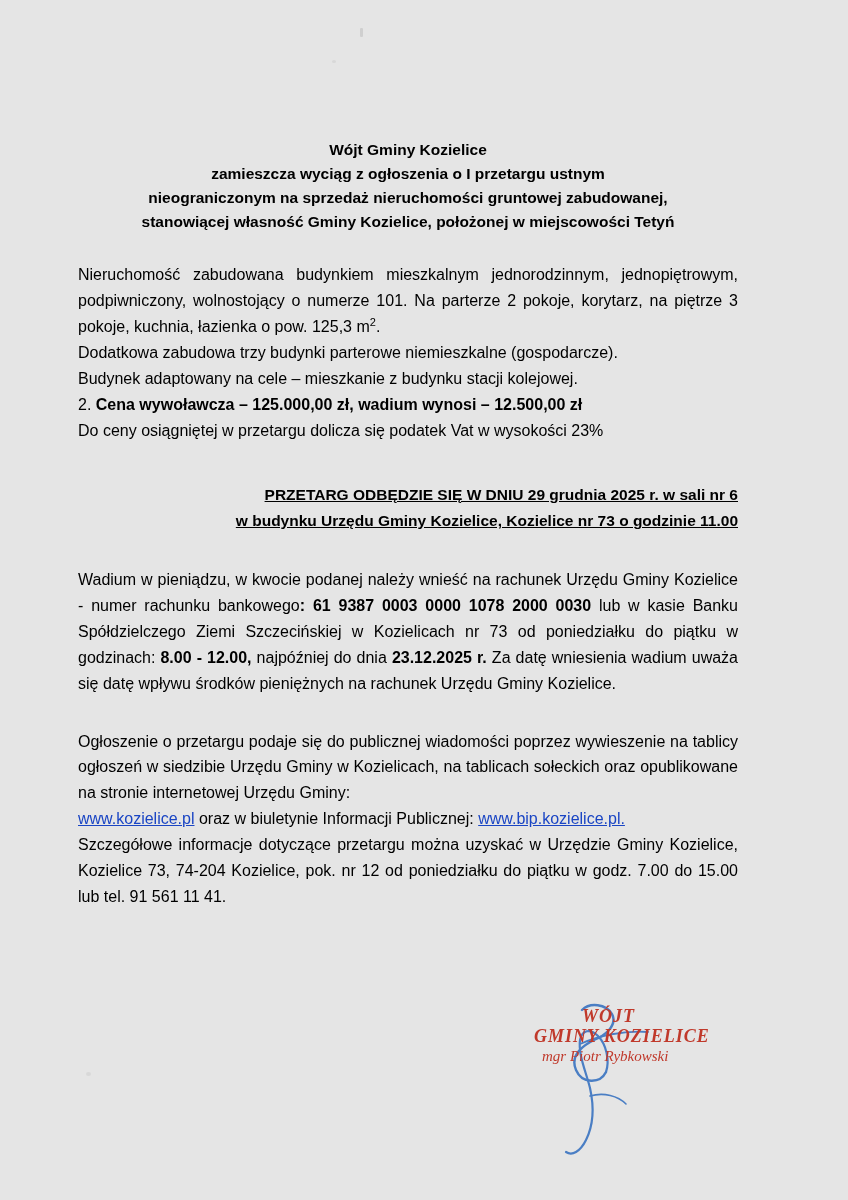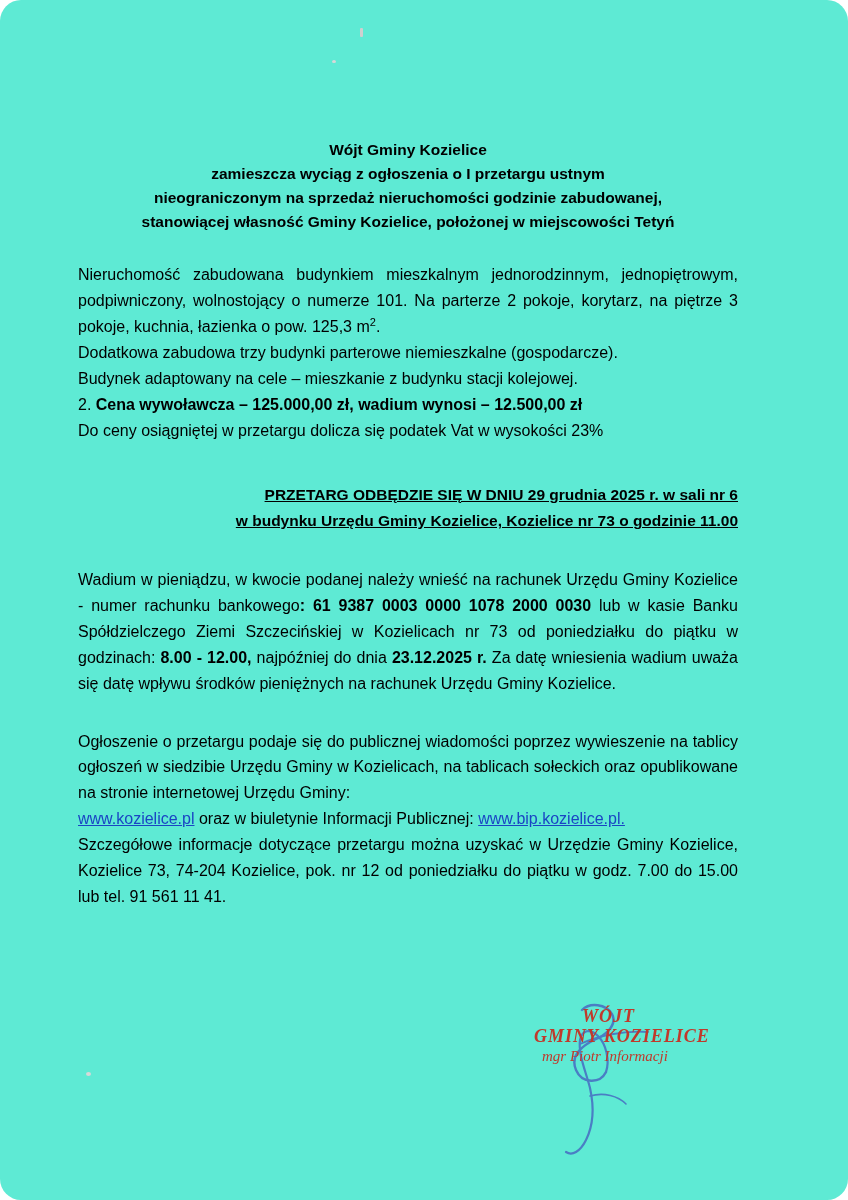--- a/index.html
+++ b/index.html
@@ -12,22 +12,21 @@
     height: 1200px;
     font-family: "Liberation Sans", sans-serif;
     color: #000000;
     position: relative;
     overflow: hidden;
   }
   .page {
     position: relative;
     width: 848px;
     height: 1200px;
-    background: #5eead4;
-    border-radius: 21px;
+    background: #e5e5e5;
   }
   .content {
     position: absolute;
     left: 78px;
     top: 0;
     width: 660px;
   }
   .heading {
     text-align: center;
     font-weight: bold;
@@ -101,21 +100,21 @@
 
   <span class="speck s1"></span>
   <span class="speck s2"></span>
   <span class="speck s3"></span>
 
   <div class="content">
 
     <div class="heading heading-block">
       <span class="line">Wójt Gminy Kozielice</span>
       <span class="line">zamieszcza wyciąg z ogłoszenia o I przetargu ustnym</span>
-      <span class="line">nieograniczonym na sprzedaż nieruchomości godzinie zabudowanej,</span>
+      <span class="line">nieograniczonym na sprzedaż nieruchomości gruntowej zabudowanej,</span>
       <span class="line">stanowiącej własność Gminy Kozielice, położonej w miejscowości Tetyń</span>
     </div>
 
     <div class="body-block">
       <p><span>Nieruchomość zabudowana budynkiem mieszkalnym jednorodzinnym, jednopiętrowym, podpiwniczony, wolnostojący o numerze 101. Na parterze 2 pokoje, korytarz, na piętrze 3 pokoje, kuchnia, łazienka o pow. 125,3 m</span><span class="sup">2</span><span>.</span></p>
       <p>Dodatkowa zabudowa trzy budynki parterowe niemieszkalne (gospodarcze).</p>
       <p>Budynek adaptowany na cele – mieszkanie z budynku stacji kolejowej.</p>
     </div>
 
     <div>
@@ -142,16 +141,16 @@
 
   <div class="signature">
     <svg class="sig-svg" width="230" height="160" viewBox="0 0 230 160">
       <path d="M62 10 C 70 2, 86 4, 92 14 C 98 26, 84 36, 74 40 C 62 46, 50 56, 56 70 C 62 84, 80 84, 86 72" fill="none" stroke="#4a7ec4" stroke-width="2.4" stroke-linecap="round"></path>
       <path d="M86 72 C 90 60, 86 44, 78 36 C 70 28, 62 30, 60 40 C 58 54, 66 72, 70 88 C 74 106, 74 124, 66 140 C 60 152, 52 156, 46 152" fill="none" stroke="#4a7ec4" stroke-width="2.2" stroke-linecap="round"></path>
       <path d="M60 44 C 78 36, 104 30, 128 32" fill="none" stroke="#4a7ec4" stroke-width="1.8" stroke-linecap="round"></path>
       <path d="M70 96 C 84 92, 98 96, 106 104" fill="none" stroke="#4a7ec4" stroke-width="1.6" stroke-linecap="round"></path>
     </svg>
     <div class="sig-text sig-l1">WÓJT</div>
     <div class="sig-text sig-l2">GMINY KOZIELICE</div>
-    <div class="sig-text sig-l3">mgr Piotr Informacji</div>
+    <div class="sig-text sig-l3">mgr Piotr Rybkowski</div>
   </div>
 
 </div>
 
 </body></html>

